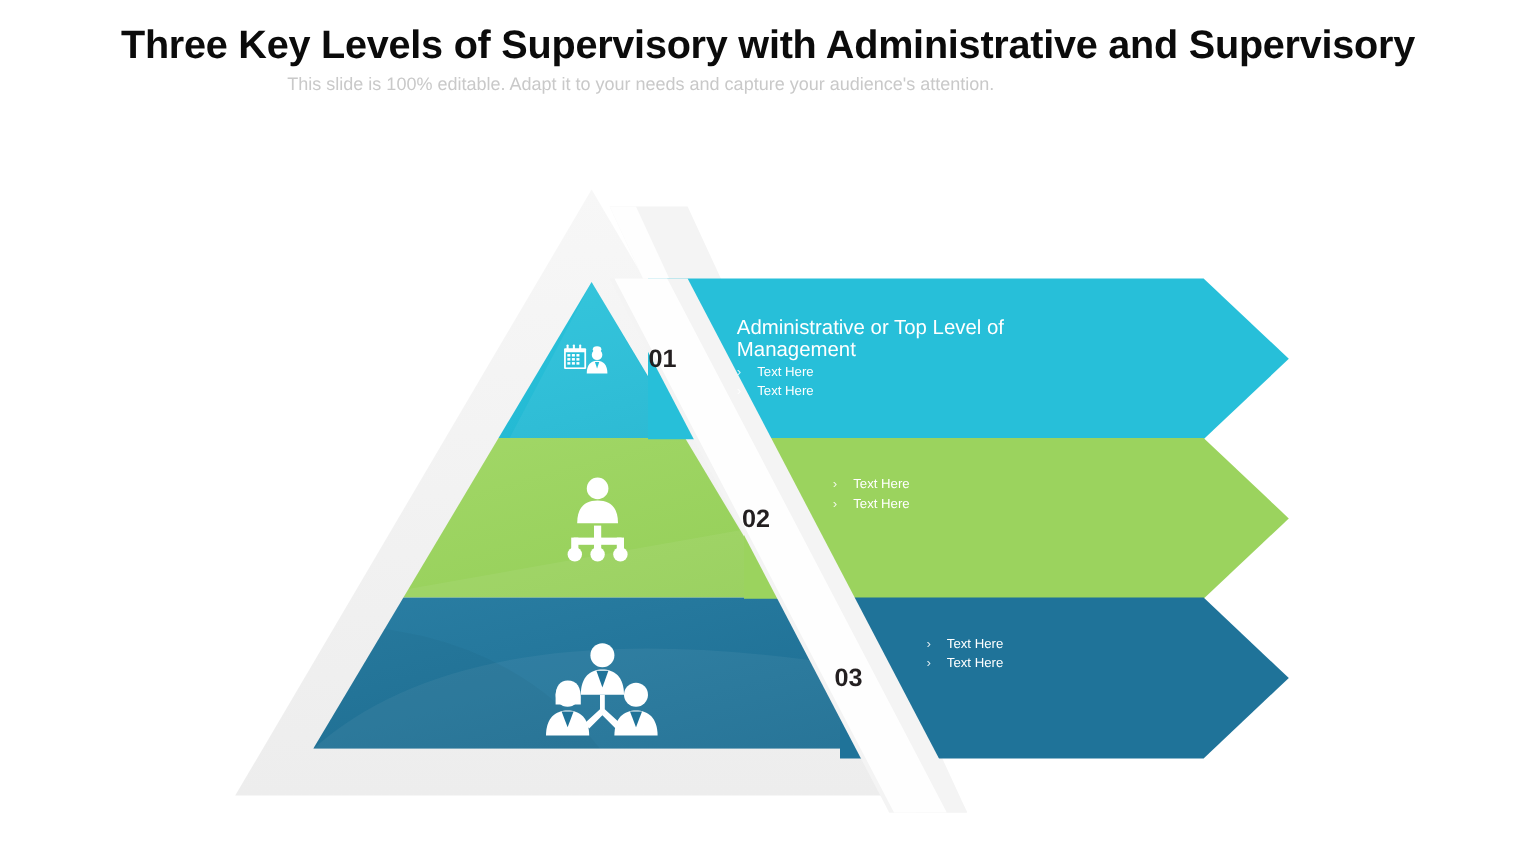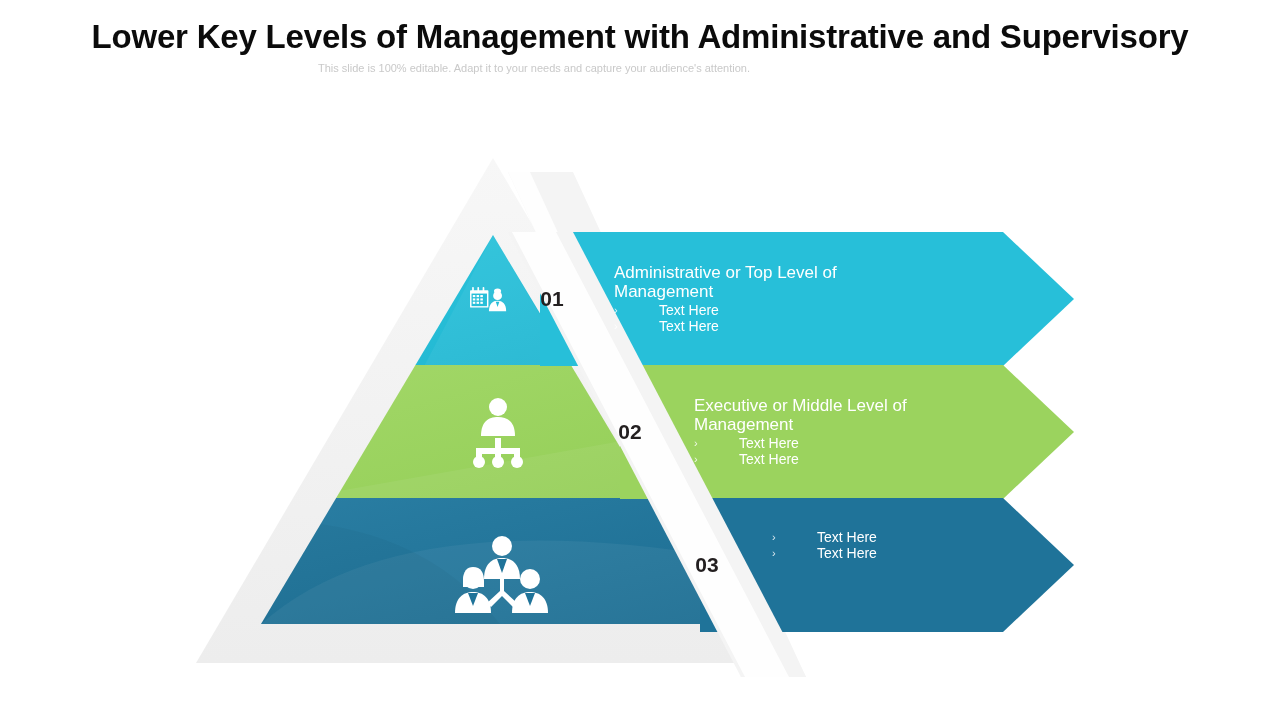--- a/index.html
+++ b/index.html
@@ -34,21 +34,21 @@
     letter-spacing: -0.2px;
     white-space: nowrap;
     font-family: "Liberation Sans", sans-serif;
   }
   .slide-subtitle {
     position: absolute;
     top: 62px;
     left: 0;
     width: 1068px;
     text-align: center;
-    font-size: 11px;
+    font-size: 15px;
     color: #c9c9c9;
     font-family: "Liberation Sans", sans-serif;
   }
 
   
   .diagram {
     position: absolute;
     top: 0; left: 0;
     width: 1110px;
     height: 720px;
@@ -84,33 +84,32 @@
   }
   .bullet-chev {
     font-family: "Liberation Sans", sans-serif;
     font-size: 11px;
     width: 17px;
     flex: 0 0 17px;
     opacity: 0.85;
   }
   .bullet-text {
     font-family: "Liberation Sans", sans-serif;
-    font-size: 14px;
-    margin-left: 28px;
+    font-size: 11px;
   }
 
   #band-text-1 { left: 614px; top: 263px; }
   #band-text-2 { left: 694px; top: 396px; }
   #band-text-3 { left: 772px; top: 529px; }
 </style>
 </head>
 <body>
 
 <div class="slide-header">
-  <div class="slide-title">Lower Key Levels of Management  with Administrative and Supervisory</div>
+  <div class="slide-title">Three Key Levels of Supervisory  with Administrative and Supervisory</div>
   <div class="slide-subtitle">This slide is 100% editable. Adapt it to your needs and capture your audience's attention.</div>
 </div>
 
 <div class="diagram">
   <svg width="1280" height="720" viewBox="0 0 1280 720">
     <defs>
       <linearGradient id="gradTop" x1="0" y1="0" x2="1" y2="1">
         <stop offset="0%" stop-color="#2ec6de"></stop>
         <stop offset="100%" stop-color="#1fb4cf"></stop>
       </linearGradient>
@@ -243,21 +242,20 @@
     <span class="bullet-chev">›</span>
     <span class="bullet-text">Text Here</span>
   </div>
   <div class="bullet-row">
     <span class="bullet-chev">›</span>
     <span class="bullet-text">Text Here</span>
   </div>
 </div>
 
 <div class="band-text" id="band-text-2">
-  <div class="band-title">Executive or Middle Level of Management</div>
   <div class="bullet-row">
     <span class="bullet-chev">›</span>
     <span class="bullet-text">Text Here</span>
   </div>
   <div class="bullet-row">
     <span class="bullet-chev">›</span>
     <span class="bullet-text">Text Here</span>
   </div>
 </div>
 

